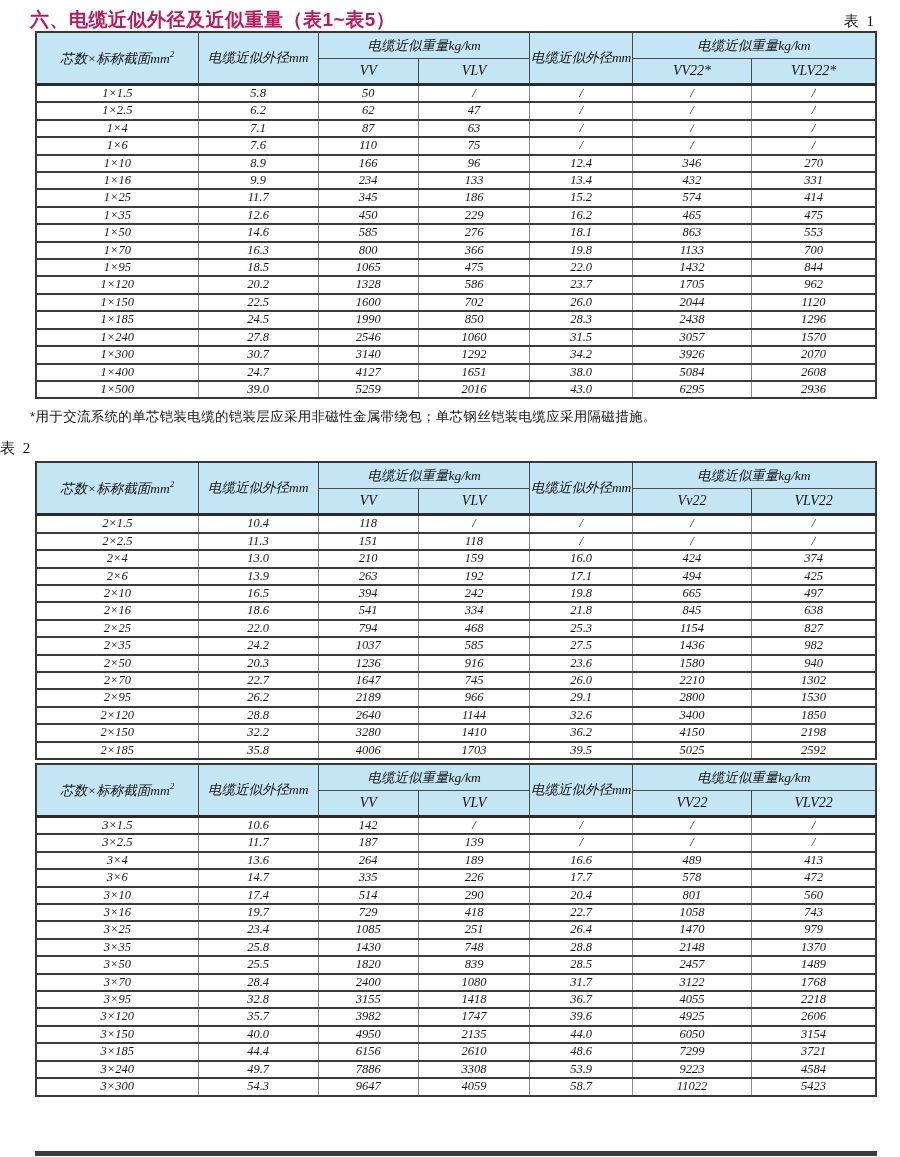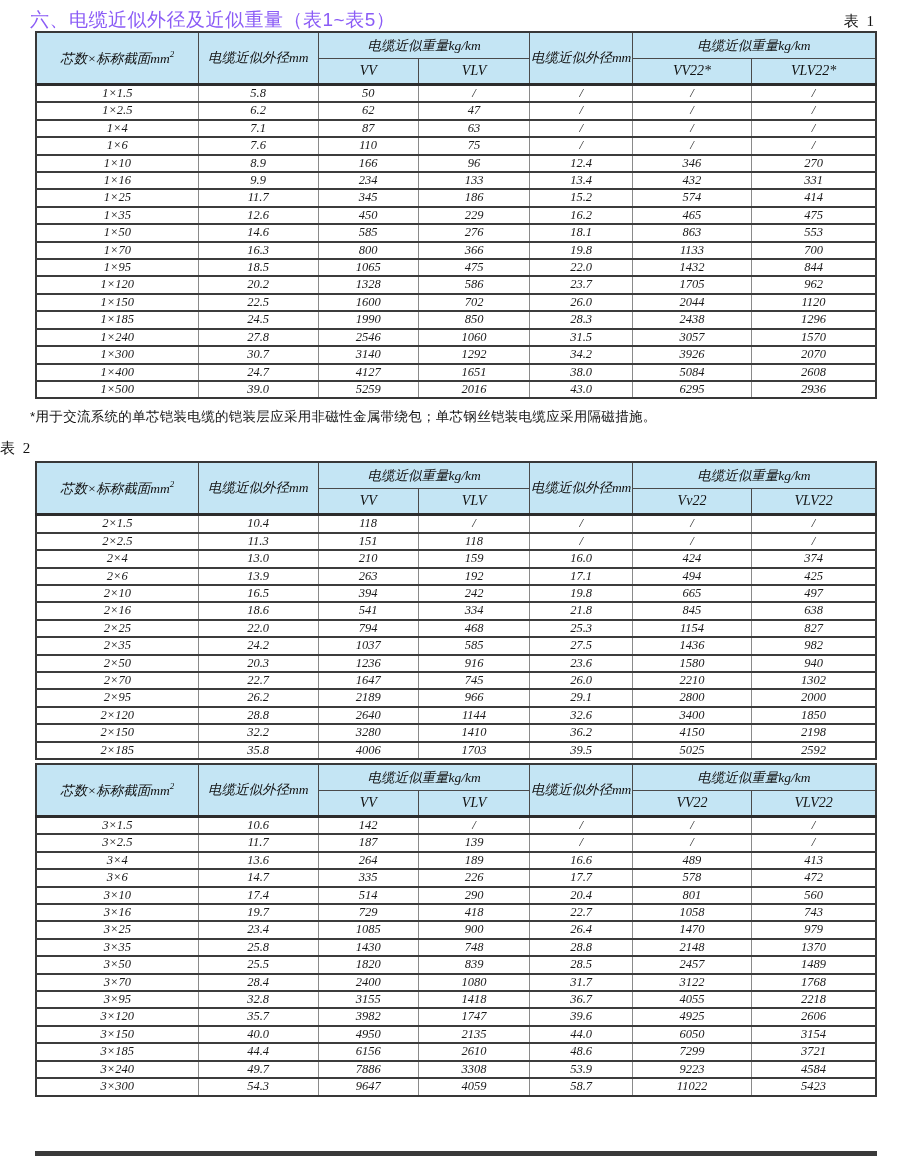--- a/index.html
+++ b/index.html
@@ -12,22 +12,22 @@
     color:#1a1a1a;
   }
   .title-row{
     display:flex;justify-content:space-between;align-items:baseline;
     padding:7px 24px 0 30px;
     height:28px;box-sizing:border-box;
   }
   .page-title{
     margin:0;
     font-family:"Liberation Sans",sans-serif;
-    font-size:19px;font-weight:normal;
-    color:#8b5cf6;
+    font-size:19px;font-weight:bold;
+    color:#be185d;
     letter-spacing:0.5px;
   }
   .tbl-label{
     font-family:"Liberation Serif",serif;
     font-size:15px;color:#111;
     letter-spacing:2px;
   }
   .label-row{
     text-align:left;
     padding-right:26px;
@@ -405,21 +405,21 @@
           <td>2210</td>
           <td>1302</td>
         </tr>
         <tr>
           <td>2×95</td>
           <td>26.2</td>
           <td>2189</td>
           <td>966</td>
           <td>29.1</td>
           <td>2800</td>
-          <td>2000</td>
+          <td>1530</td>
         </tr>
         <tr>
           <td>2×120</td>
           <td>28.8</td>
           <td>2640</td>
           <td>1144</td>
           <td>32.6</td>
           <td>3400</td>
           <td>1850</td>
         </tr>
@@ -522,21 +522,21 @@
           <td>729</td>
           <td>418</td>
           <td>22.7</td>
           <td>1058</td>
           <td>743</td>
         </tr>
         <tr>
           <td>3×25</td>
           <td>23.4</td>
           <td>1085</td>
-          <td>900</td>
+          <td>251</td>
           <td>26.4</td>
           <td>1470</td>
           <td>979</td>
         </tr>
         <tr>
           <td>3×35</td>
           <td>25.8</td>
           <td>1430</td>
           <td>748</td>
           <td>28.8</td>

